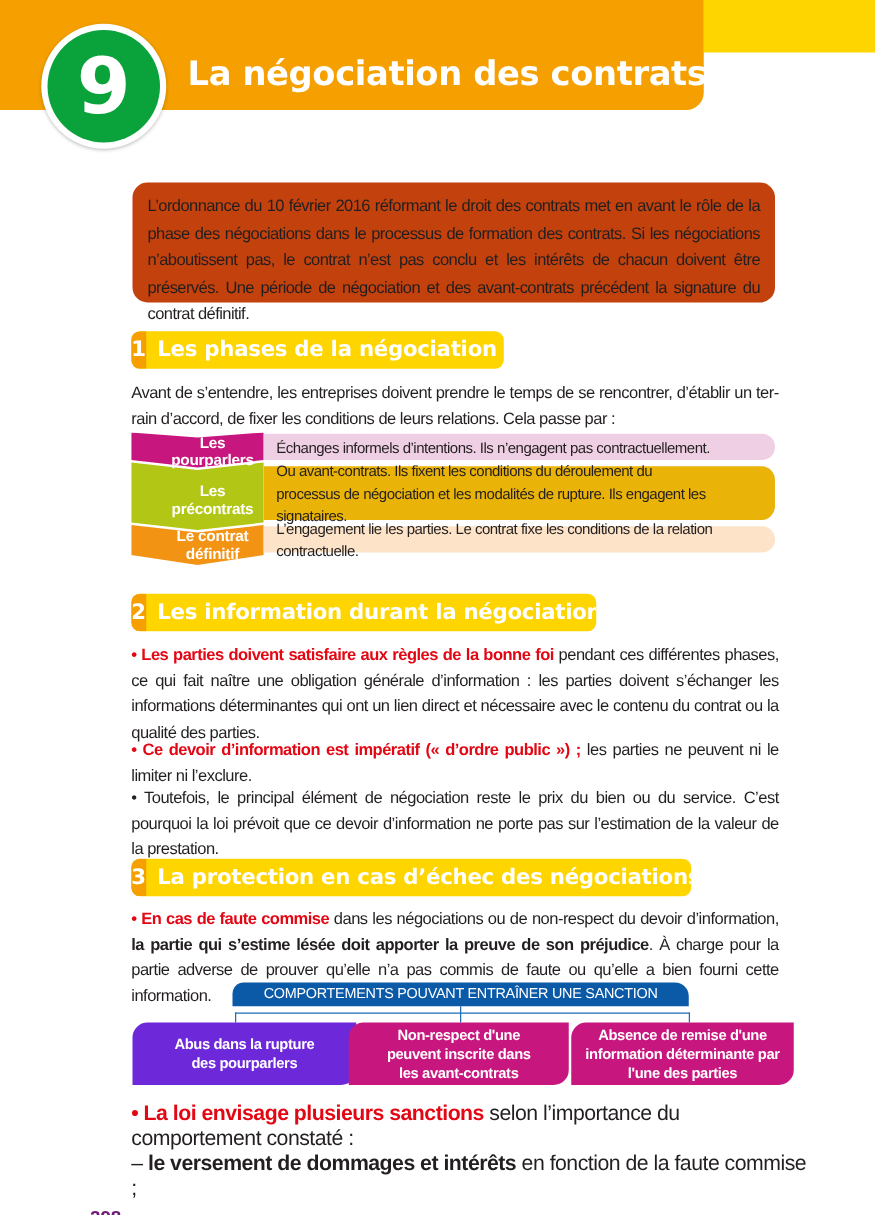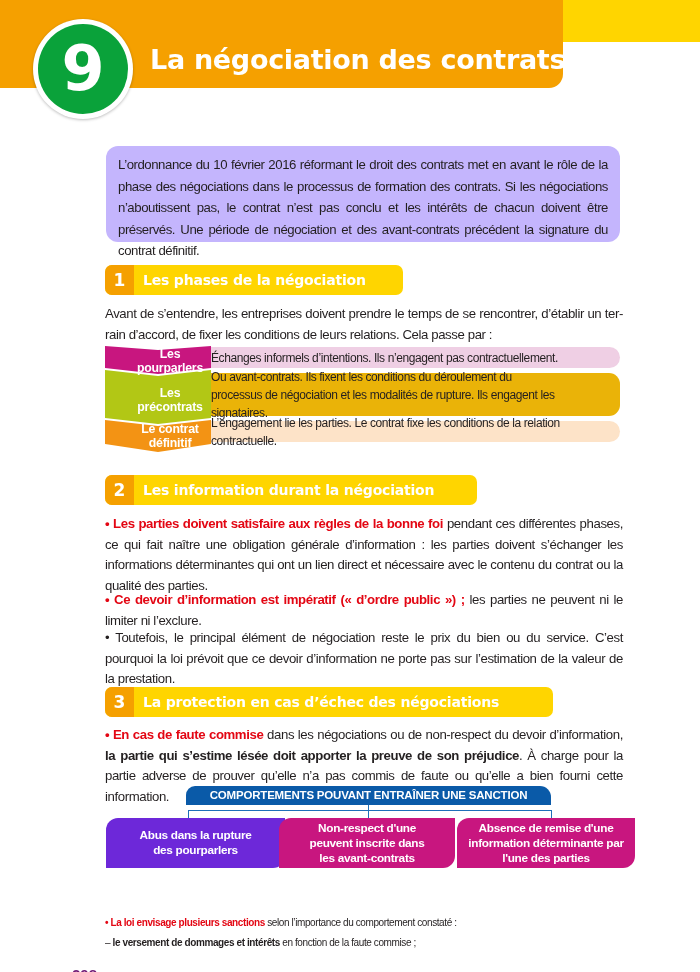--- a/index.html
+++ b/index.html
@@ -5,38 +5,38 @@
   * { box-sizing: border-box; margin: 0; padding: 0; }
   html, body { width: 700px; height: 972px; overflow: hidden; background: #ffffff; }
   body { position: relative; font-family: "Liberation Sans", sans-serif; color: #231f20; }
 
   .top-strip { position: absolute; left: 563px; top: 0; width: 137px; height: 42px; background: #ffd500; }
   .chapter-banner { position: absolute; left: 0; top: 0; width: 563px; height: 88px; background: #f5a000; border-bottom-right-radius: 14px; }
   .chapter-badge { position: absolute; left: 33px; top: 19px; width: 100px; height: 100px; border-radius: 50%; background: #ffffff; box-shadow: 0 1px 3px rgba(0,0,0,0.25); }
   .chapter-badge .inner { position: absolute; left: 5px; top: 5px; width: 90px; height: 90px; border-radius: 50%; background: #0aa23a; color: #fff; font-family: "DejaVu Sans", sans-serif; font-weight: bold; font-size: 62px; line-height: 90px; text-align: center; }
   .chapter-title { position: absolute; left: 150px; top: 44px; font-family: "DejaVu Sans", sans-serif; font-weight: bold; font-size: 27px; color: #ffffff; letter-spacing: -0.3px; }
 
-  .intro { position: absolute; left: 106px; top: 146px; width: 514px; height: 96px; background: #c4b5fd; border-radius: 12px; padding: 8px 12px; font-family: "Liberation Sans", sans-serif; font-size: 13.2px; line-height: 21.5px; text-align: justify; letter-spacing: -0.45px; color: #231f20; }
+  .intro { position: absolute; left: 106px; top: 146px; width: 514px; height: 96px; background: #c2410c; border-radius: 12px; padding: 8px 12px; font-family: "Liberation Sans", sans-serif; font-size: 13.2px; line-height: 21.5px; text-align: justify; letter-spacing: -0.45px; color: #231f20; }
 
   .sec-head { position: absolute; left: 105px; height: 30px; background: #ffd500; border-radius: 7px; display: flex; overflow: hidden; }
   .sec-head .num { width: 29px; background: #f5a000; color: #fff; font-family: "DejaVu Sans", sans-serif; font-weight: bold; font-size: 17px; line-height: 30px; text-align: center; }
-  .sec-head .lbl { padding-left: 9px; padding-right: 8px; color: #fff; font-family: "DejaVu Sans", sans-serif; font-weight: bold; font-size: 14px; line-height: 30px; letter-spacing: -0.2px; white-space: nowrap; }
+  .sec-head .lbl { padding-left: 9px; padding-right: 8px; color: #fff; font-family: "DejaVu Sans", sans-serif; font-weight: bold; font-size: 17px; line-height: 30px; letter-spacing: -0.2px; white-space: nowrap; }
 
   .para { position: absolute; left: 105px; width: 518px; font-size: 13.2px; line-height: 20.5px; letter-spacing: -0.4px; text-align: justify; color: #231f20; }
   .red { color: #e30613; font-weight: bold; }
   .bold { font-weight: bold; }
 
   .phase { position: absolute; left: 105px; width: 106px; color: #fff; font-weight: bold; font-size: 12.3px; text-align: center; letter-spacing: -0.2px; display: flex; align-items: center; justify-content: center; padding-left: 24px; }
-  .phase-desc { position: absolute; left: 211px; width: 409px; border-radius: 0 11px 11px 0; font-size: 12px; letter-spacing: -0.4px; padding-left: 0; line-height: 18px; color: #231f20; display: flex; align-items: center; }
+  .phase-desc { position: absolute; left: 211px; width: 409px; border-radius: 0 11px 11px 0; font-size: 12px; letter-spacing: -0.4px; padding-left: 10px; line-height: 18px; color: #231f20; display: flex; align-items: center; }
 
-  .sanction-head { position: absolute; left: 186px; top: 786px; width: 365px; height: 19px; background: #0a5aa8; border-radius: 9px 11px 0 0; color: #fff; font-weight: bold; font-size: 11.5px; text-align: center; line-height: 19px; letter-spacing: -0.2px; }
+  .sanction-head { position: absolute; left: 186px; top: 786px; width: 365px; height: 19px; background: #0a5aa8; border-radius: 9px 11px 0 0; color: #fff; font-weight: normal; font-size: 11.5px; text-align: center; line-height: 19px; letter-spacing: -0.2px; }
   .conn { position: absolute; background: #1f6fb8; }
   .sbox { position: absolute; top: 818px; width: 179px; height: 50px; border-radius: 12px 0 12px 0; color: #fff; font-weight: bold; font-size: 11.8px; line-height: 15px; text-align: center; display: flex; align-items: center; justify-content: center; letter-spacing: -0.3px; }
 
-  .list-block { position: absolute; left: 105px; top: 913px; width: 540px; font-size: 10px; line-height: 20px; letter-spacing: -0.4px; color: #231f20; }
+  .list-block { position: absolute; left: 105px; top: 881px; width: 540px; font-size: 17px; line-height: 20px; letter-spacing: -0.4px; color: #231f20; }
   .page-num { position: absolute; left: 72px; top: 966px; font-weight: bold; font-size: 15px; color: #701a75; }
 </style>
 </head>
 <body>
 
 <div class="top-strip"></div>
 <div class="chapter-banner"></div>
 <div class="chapter-badge">
   <div class="inner">9</div>
 </div>

